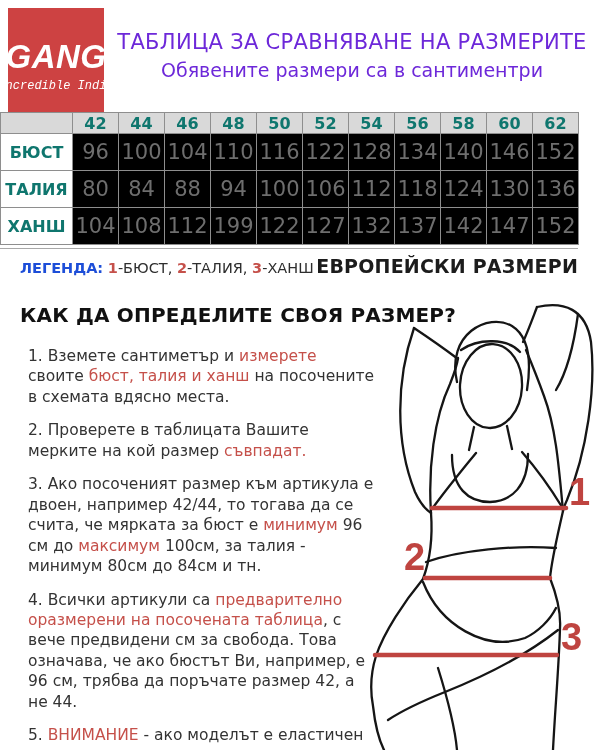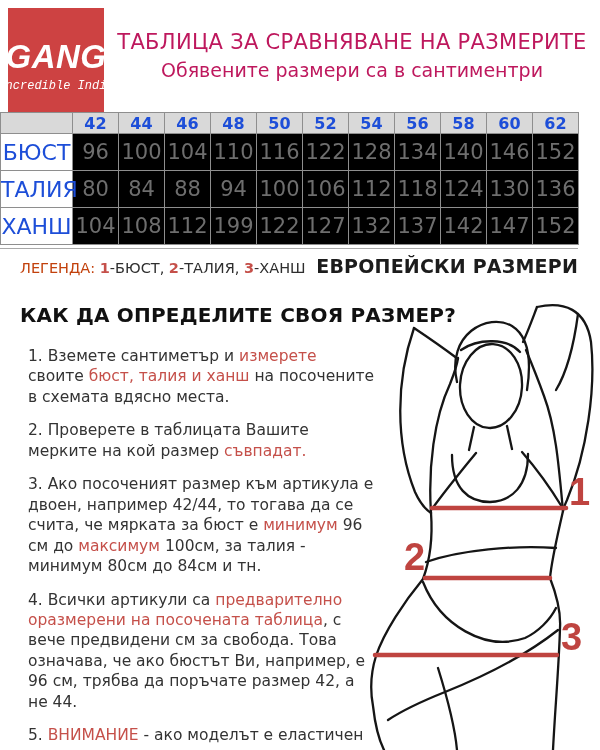--- a/index.html
+++ b/index.html
@@ -14,44 +14,44 @@
     justify-content:center;align-items:center;box-sizing:border-box;padding-top:6px;
   }
   .logo .gang{
     font-family:"Liberation Sans",sans-serif;font-weight:bold;font-style:italic;
     font-size:33px;letter-spacing:.5px;line-height:1;
   }
   .logo .tagline{
     font-family:Liberation Mono, monospace;font-style:italic;
     font-size:12px;margin-top:6px;white-space:nowrap;
   }
-  .titles{position:absolute;left:104px;right:0;top:30px;text-align:center;color:#be185d;}
+  .titles{position:absolute;left:104px;right:0;top:30px;text-align:center;color:#6d28d9;}
   .titles .t1{font-size:21px;letter-spacing:.3px;}
   .titles .t2{font-size:19px;margin-top:5px;}
   
   .size-table-wrap{position:absolute;left:0;top:112px;width:578px;}
   table.size-table{border-collapse:collapse;width:578px;table-layout:fixed;}
   table.size-table th,table.size-table td{
     border:1px solid #8e8e8e;text-align:center;padding:0;box-sizing:border-box;
   }
   table.size-table thead th{
-    background:#d9d9d9;height:21px;font-size:16px;font-weight:bold;color:#1d4ed8;
+    background:#d9d9d9;height:21px;font-size:16px;font-weight:bold;color:#0f766e;
   }
   table.size-table thead th.corner{background:#d9d9d9;}
   table.size-table tbody tr{height:37px;}
-  td.row-label{font-weight:normal;color:#1d4ed8;font-size:22px;background:#fff;}
+  td.row-label{font-weight:bold;color:#0f766e;font-size:16px;background:#fff;}
   td.size-value{color:#6e6e6e;font-size:21px;background:#000000;}
   .divider{position:absolute;left:0;top:248px;width:578px;height:1px;background:#a8a8a8;}
   
   .legend-row{
     position:absolute;left:20px;top:255px;width:558px;
     display:flex;justify-content:space-between;align-items:baseline;
   }
   .legend{font-size:14.5px;color:#2e2e2e;}
-  .legend .legend-title{font-weight:normal;color:#c2410c;}
+  .legend .legend-title{font-weight:bold;color:#1d4ed8;}
   .legend .red{color:#c5504a;font-weight:bold;}
   .euro-sizes{font-size:19px;font-weight:bold;color:#1c1c1c;letter-spacing:.2px;}
   
   .howto-heading{
     position:absolute;left:20px;top:303px;font-size:20px;font-weight:bold;
     color:#111;letter-spacing:.2px;
   }
   .steps{position:absolute;left:22px;top:346px;width:354px;}
   .step{font-size:15.5px;line-height:1.32;color:#333;margin:0 0 13px 0;padding-left:6px;}
   .step .red{color:#c5504a;}

